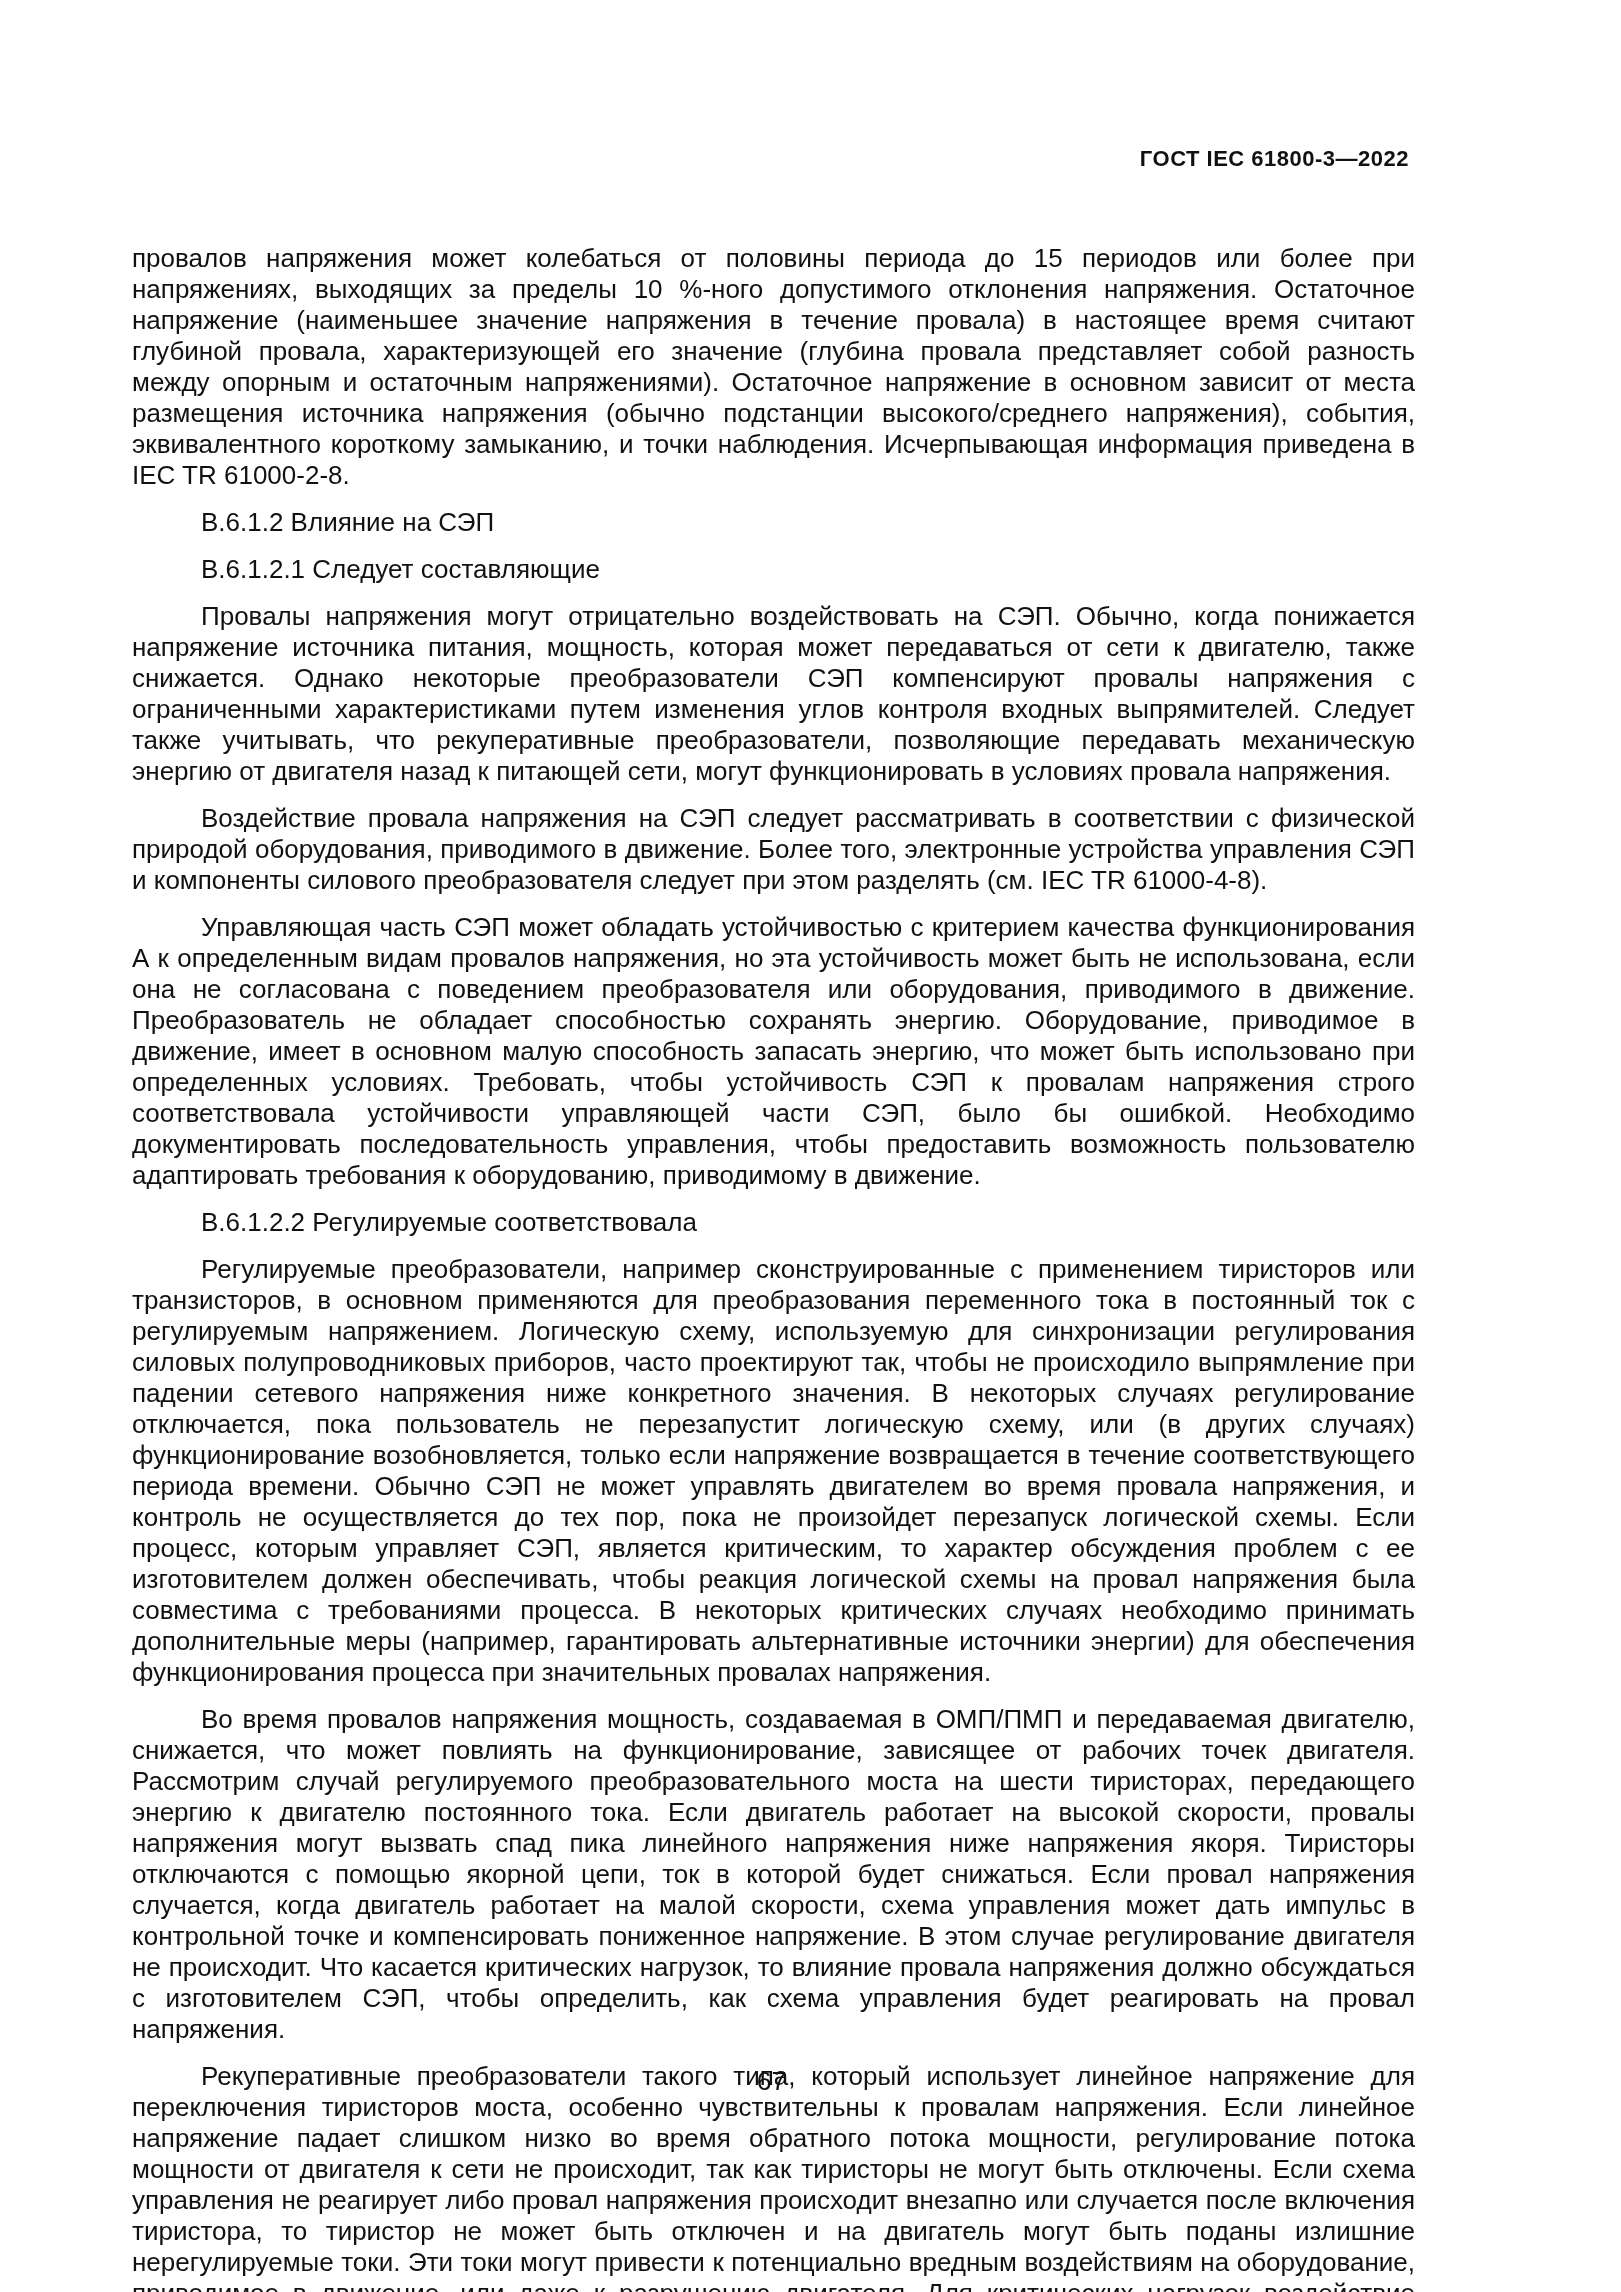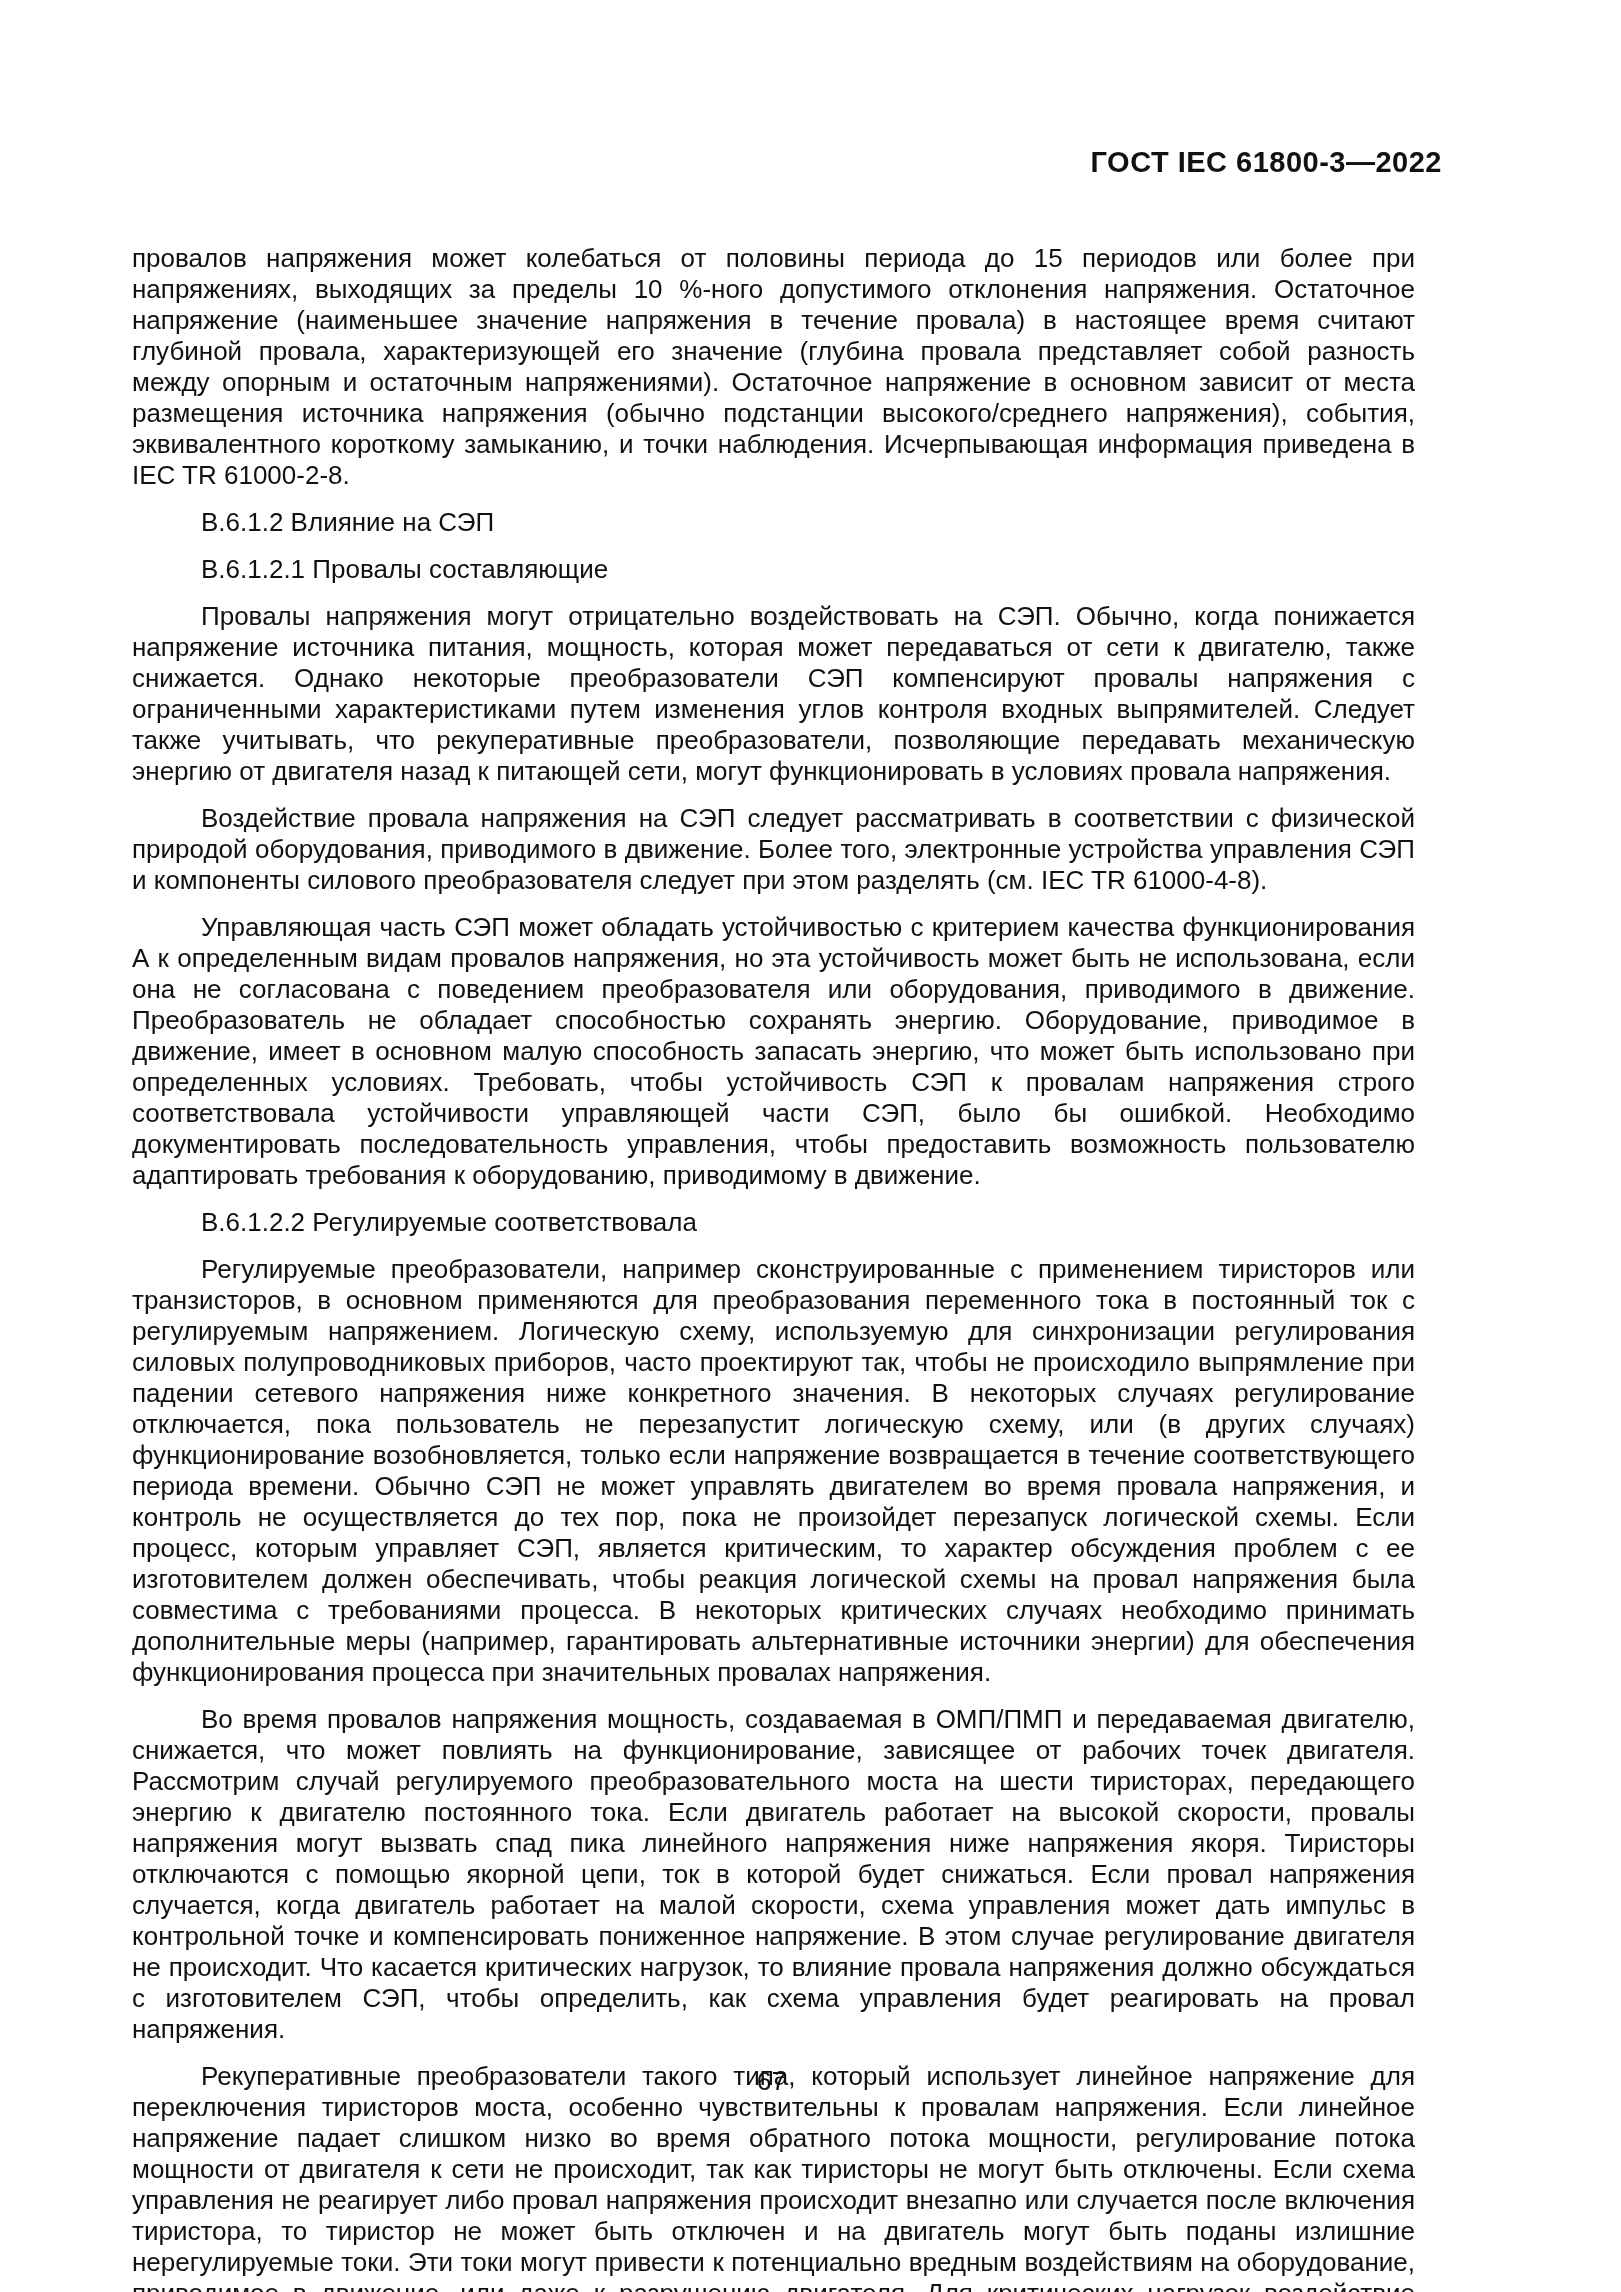--- a/index.html
+++ b/index.html
@@ -12,24 +12,24 @@
     width: 1621px;
     height: 2293px;
     background: #ffffff;
     overflow: hidden;
     font-family: "Liberation Sans", "DejaVu Sans", sans-serif;
     color: #111111;
   }
   .running-header {
     position: absolute;
     top: 146px;
-    left: 133px;
+    left: 100px;
     width: 1309px;
     text-align: right;
-    font-size: 29px;
+    font-size: 22px;
     font-weight: bold;
     letter-spacing: 0.5px;
     white-space: nowrap;
   }
   .content {
     position: absolute;
     top: 227px;
     left: 116px;
     width: 1315px;
     font-size: 26px;
@@ -68,21 +68,21 @@
 <div class="sheet">
 
   <div class="running-header">ГОСТ IEC 61800-3—2022</div>
 
   <div class="content">
 
     <p class="para no-indent">провалов напряжения может колебаться от половины периода до 15 периодов или более при напряжениях, выходящих за пределы 10 %-ного допустимого отклонения напряжения. Остаточное напряжение (наименьшее значение напряжения в течение провала) в настоящее время считают глубиной провала, характеризующей его значение (глубина провала представляет собой разность между опорным и остаточным напряжениями). Остаточное напряжение в основном зависит от места размещения источника напряжения (обычно подстанции высокого/среднего напряжения), события, эквивалентного короткому замыканию, и точки наблюдения. Исчерпывающая информация приведена в IEC TR 61000-2-8.</p>
 
     <p class="heading">В.6.1.2 Влияние на СЭП</p>
 
-    <p class="heading">В.6.1.2.1 Провалы составляющие</p>
+    <p class="heading">В.6.1.2.1 Следует составляющие</p>
 
     <p class="para">Провалы напряжения могут отрицательно воздействовать на СЭП. Обычно, когда понижается напряжение источника питания, мощность, которая может передаваться от сети к двигателю, также снижается. Однако некоторые преобразователи СЭП компенсируют провалы напряжения с ограниченными характеристиками путем изменения углов контроля входных выпрямителей. Следует также учитывать, что рекуперативные преобразователи, позволяющие передавать механическую энергию от двигателя назад к питающей сети, могут функционировать в условиях провала напряжения.</p>
 
     <p class="para">Воздействие провала напряжения на СЭП следует рассматривать в соответствии с физической природой оборудования, приводимого в движение. Более того, электронные устройства управления СЭП и компоненты силового преобразователя следует при этом разделять (см. IEC TR 61000-4-8).</p>
 
     <p class="para">Управляющая часть СЭП может обладать устойчивостью с критерием качества функционирования А к определенным видам провалов напряжения, но эта устойчивость может быть не использована, если она не согласована с поведением преобразователя или оборудования, приводимого в движение. Преобразователь не обладает способностью сохранять энергию. Оборудование, приводимое в движение, имеет в основном малую способность запасать энергию, что может быть использовано при определенных условиях. Требовать, чтобы устойчивость СЭП к провалам напряжения строго соответствовала устойчивости управляющей части СЭП, было бы ошибкой. Необходимо документировать последовательность управления, чтобы предоставить возможность пользователю адаптировать требования к оборудованию, приводимому в движение.</p>
 
     <p class="heading">В.6.1.2.2 Регулируемые соответствовала</p>
 
     <p class="para">Регулируемые преобразователи, например сконструированные с применением тиристоров или транзисторов, в основном применяются для преобразования переменного тока в постоянный ток с регулируемым напряжением. Логическую схему, используемую для синхронизации регулирования силовых полупроводниковых приборов, часто проектируют так, чтобы не происходило выпрямление при падении сетевого напряжения ниже конкретного значения. В некоторых случаях регулирование отключается, пока пользователь не перезапустит логическую схему, или (в других случаях) функционирование возобновляется, только если напряжение возвращается в течение соответствующего периода времени. Обычно СЭП не может управлять двигателем во время провала напряжения, и контроль не осуществляется до тех пор, пока не произойдет перезапуск логической схемы. Если процесс, которым управляет СЭП, является критическим, то характер обсуждения проблем с ее изготовителем должен обеспечивать, чтобы реакция логической схемы на провал напряжения была совместима с требованиями процесса. В некоторых критических случаях необходимо принимать дополнительные меры (например, гарантировать альтернативные источники энергии) для обеспечения функционирования процесса при значительных провалах напряжения.</p>

